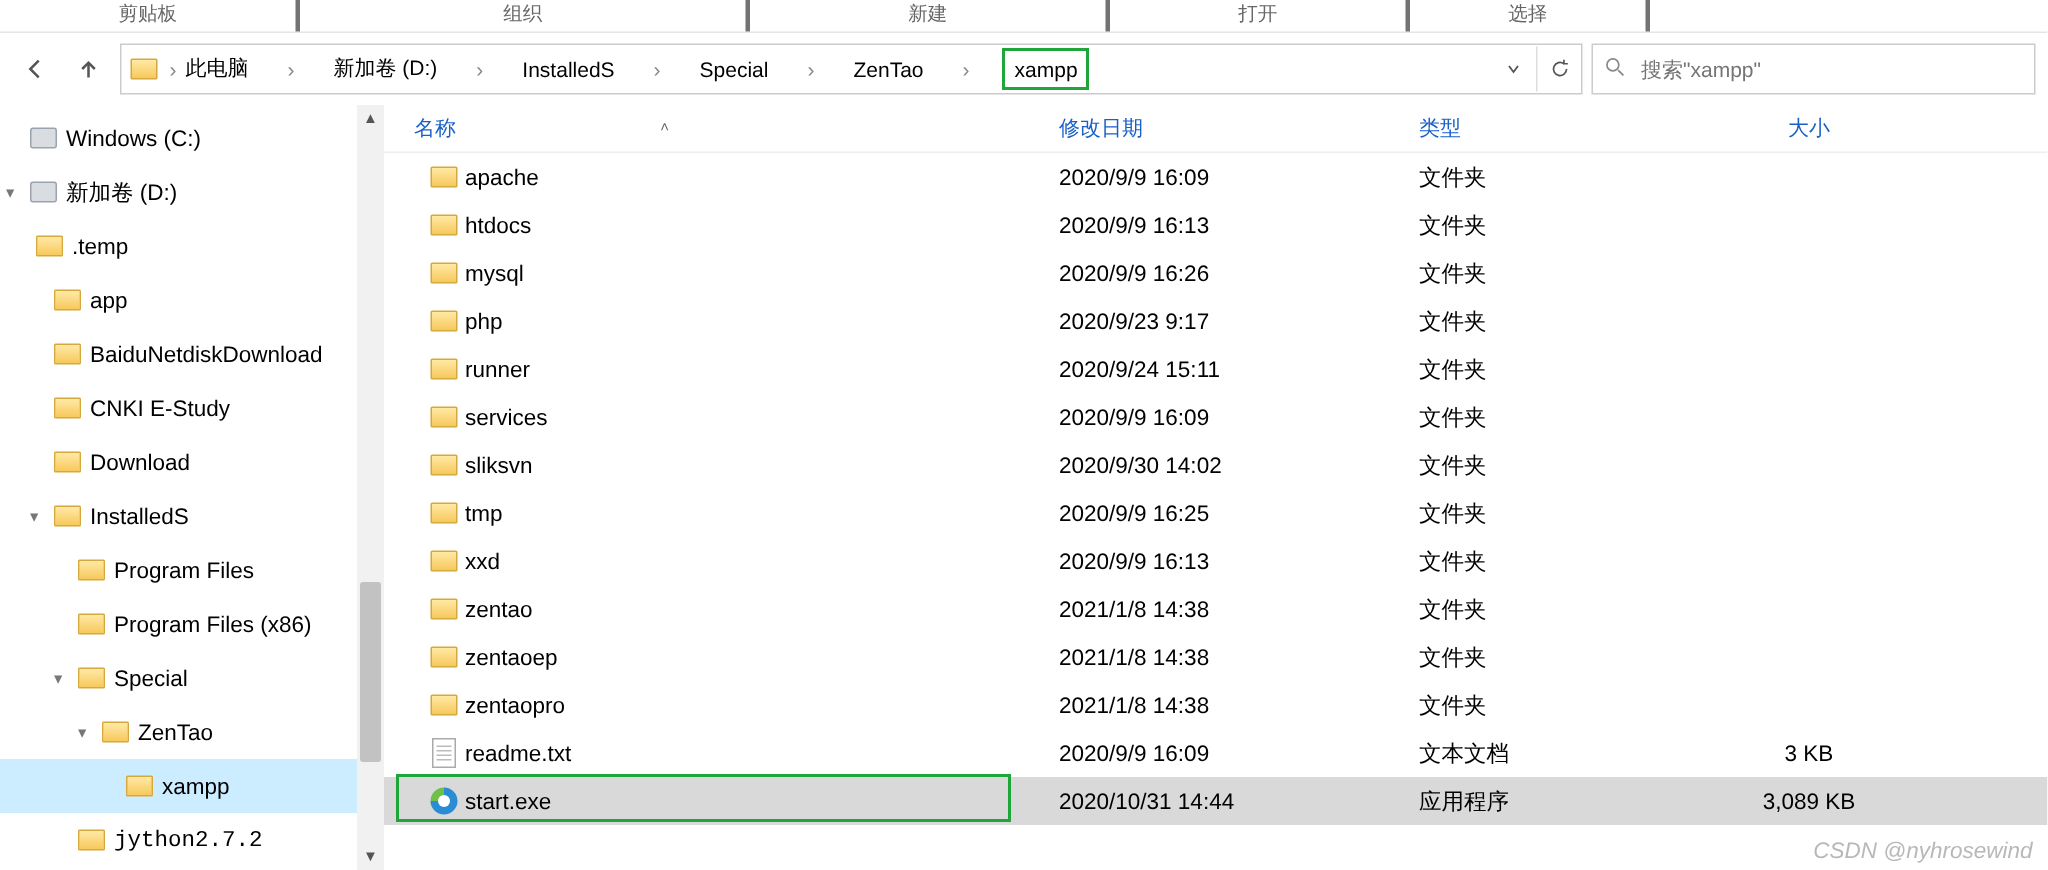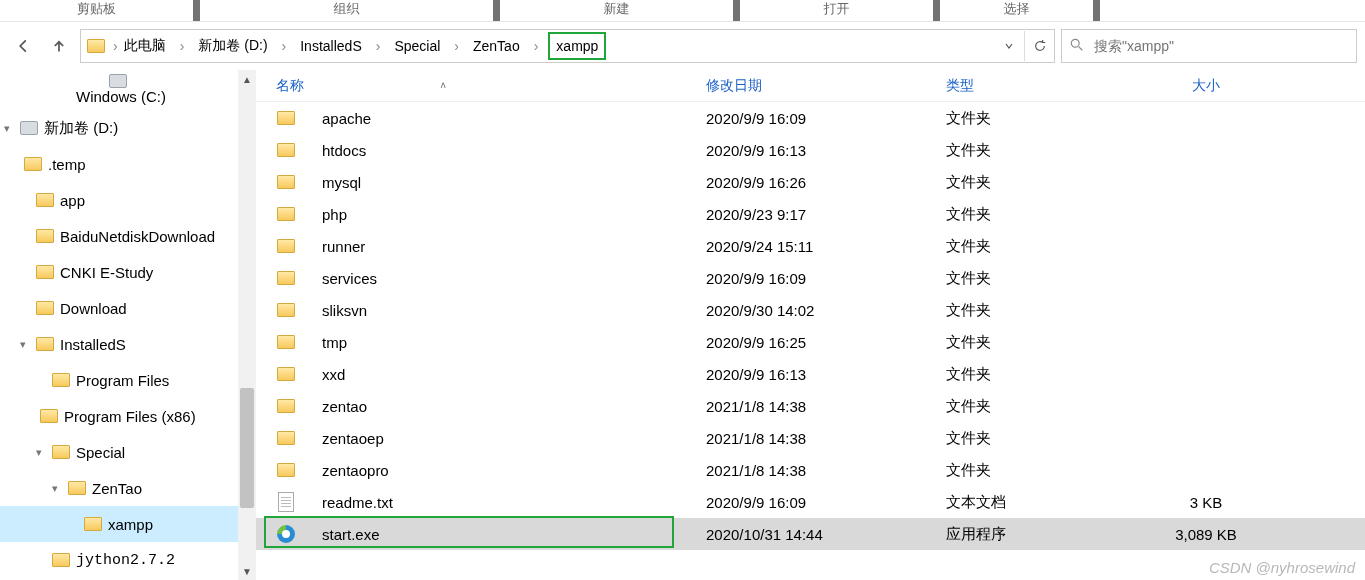--- a/index.html
+++ b/index.html
@@ -15,21 +15,21 @@
   }
   .ribbon-labels {
     display: flex;
     height: 22px;
     border-bottom: 1px solid #e5e5e5;
     color: #666;
     font-size: 13px;
   }
   .ribbon-labels > div {
     text-align: center;
-    border-right: 7px solid #737373;
+    border-right: 3px solid #737373;
   }
   .nav-row {
     display: flex;
     align-items: center;
     height: 48px;
     padding: 0 8px;
     gap: 6px;
   }
   .nav-arrow, .nav-up, .refresh-btn, .bc-drop {
     width: 30px; height: 30px;
@@ -46,21 +46,21 @@
     min-width: 0;
   }
   .folder-glyph {
     width: 18px; height: 14px;
     background: linear-gradient(#ffe9a6,#f7c95c);
     border: 1px solid #d6a93e;
     border-radius: 1px;
     margin-right: 6px;
     flex-shrink: 0;
   }
-  .breadcrumb { display: flex; align-items: center; flex: 1; min-width: 0; gap: 8px; }
+  .breadcrumb { display: flex; align-items: center; flex: 1; min-width: 0; gap: 20px; }
   .crumb { padding: 0 4px; cursor: pointer; white-space: nowrap; }
   .crumb-sep { color: #888; padding: 0 2px; }
   .crumb-hl { border: 2px solid #1fa53a; padding: 2px 6px; height: 28px; display: flex; align-items: center; }
   .search-box {
     width: 296px; height: 34px;
     border: 1px solid #ccc;
     display: flex; align-items: center;
     padding: 0 8px; gap: 8px; color: #777;
   }
   .main-area { display: flex; height: 510px; }
@@ -90,21 +90,21 @@
   .col-type   { width: 200px; }
   .col-size   { width: 150px; text-align: center; padding-right: 30px; }
   .sort-ind { font-size: 10px; color: #666; margin-left: auto; margin-right: 260px;}
   .list-body { flex:1; }
   .file-row {
     display: flex; align-items: center;
     height: 32px; font-size: 15px;
     cursor: pointer;
   }
   .file-row.selected { background: #d9d9d9; }
-  .file-row .col-name { display: flex; align-items: center; gap: 26px; padding-left: 20px;}
+  .file-row .col-name { display: flex; align-items: center; gap: 4px; padding-left: 30px;}
   .file-icon { width: 20px; height: 20px; display:flex;align-items:center;justify-content:center; }
   .hl-box { position: absolute; border: 2px solid #1fa53a; pointer-events: none; }
   .watermark {
     position: absolute; right: 10px; bottom: 4px;
     color: #b8b8b8; font-size: 15px; font-style: italic;
   }
   .doc-icon {
     width:16px;height:20px;border:1px solid #aaa;background:#fff;
     display:flex;flex-direction:column;justify-content:space-evenly;padding:2px;
   }
@@ -176,21 +176,21 @@
           <line x1="10" y1="10" x2="14" y2="14" stroke="#888" stroke-width="1.3"></line>
         </svg>
     </span>
     <input type="text" style="border: none; outline: none; flex: 1 1 0%; font-size: 14px; color: rgb(85, 85, 85);" placeholder="搜索&quot;xampp&quot;">
   </div>
 </div>
 
 <div class="main-area">
   <div class="nav-pane">
     <div class="nav-tree" id="nav-tree">
-        <div class="tree-row" style="padding-left: 4px; flex-direction: column;">
+        <div class="tree-row" style="padding-left: 4px;">
           <span class="twisty"></span>
           <span style="width: 18px; height: 14px; background: rgb(217, 221, 226); border: 1px solid rgb(154, 163, 173); border-radius: 2px; margin-right: 6px; display: inline-block;"></span>
           <span>Windows  (C:)</span>
         </div>
         <div class="tree-row" style="padding-left: 4px;">
           <span class="twisty">▾</span>
           <span style="width: 18px; height: 14px; background: rgb(217, 221, 226); border: 1px solid rgb(154, 163, 173); border-radius: 2px; margin-right: 6px; display: inline-block;"></span>
           <span>新加卷 (D:)</span>
         </div>
         <div class="tree-row" style="padding-left: 8px;">
@@ -221,21 +221,21 @@
         <div class="tree-row" style="padding-left: 20px;">
           <span class="twisty">▾</span>
           <span class="folder-glyph"></span>
           <span>InstalledS</span>
         </div>
         <div class="tree-row" style="padding-left: 36px;">
           <span class="twisty"></span>
           <span class="folder-glyph"></span>
           <span>Program Files</span>
         </div>
-        <div class="tree-row" style="padding-left: 24px;">
+        <div class="tree-row" style="padding-left: 36px;">
           <span class="twisty"></span>
           <span class="folder-glyph"></span>
           <span>Program Files (x86)</span>
         </div>
         <div class="tree-row" style="padding-left: 36px;">
           <span class="twisty">▾</span>
           <span class="folder-glyph"></span>
           <span>Special</span>
         </div>
         <div class="tree-row" style="padding-left: 52px;">

